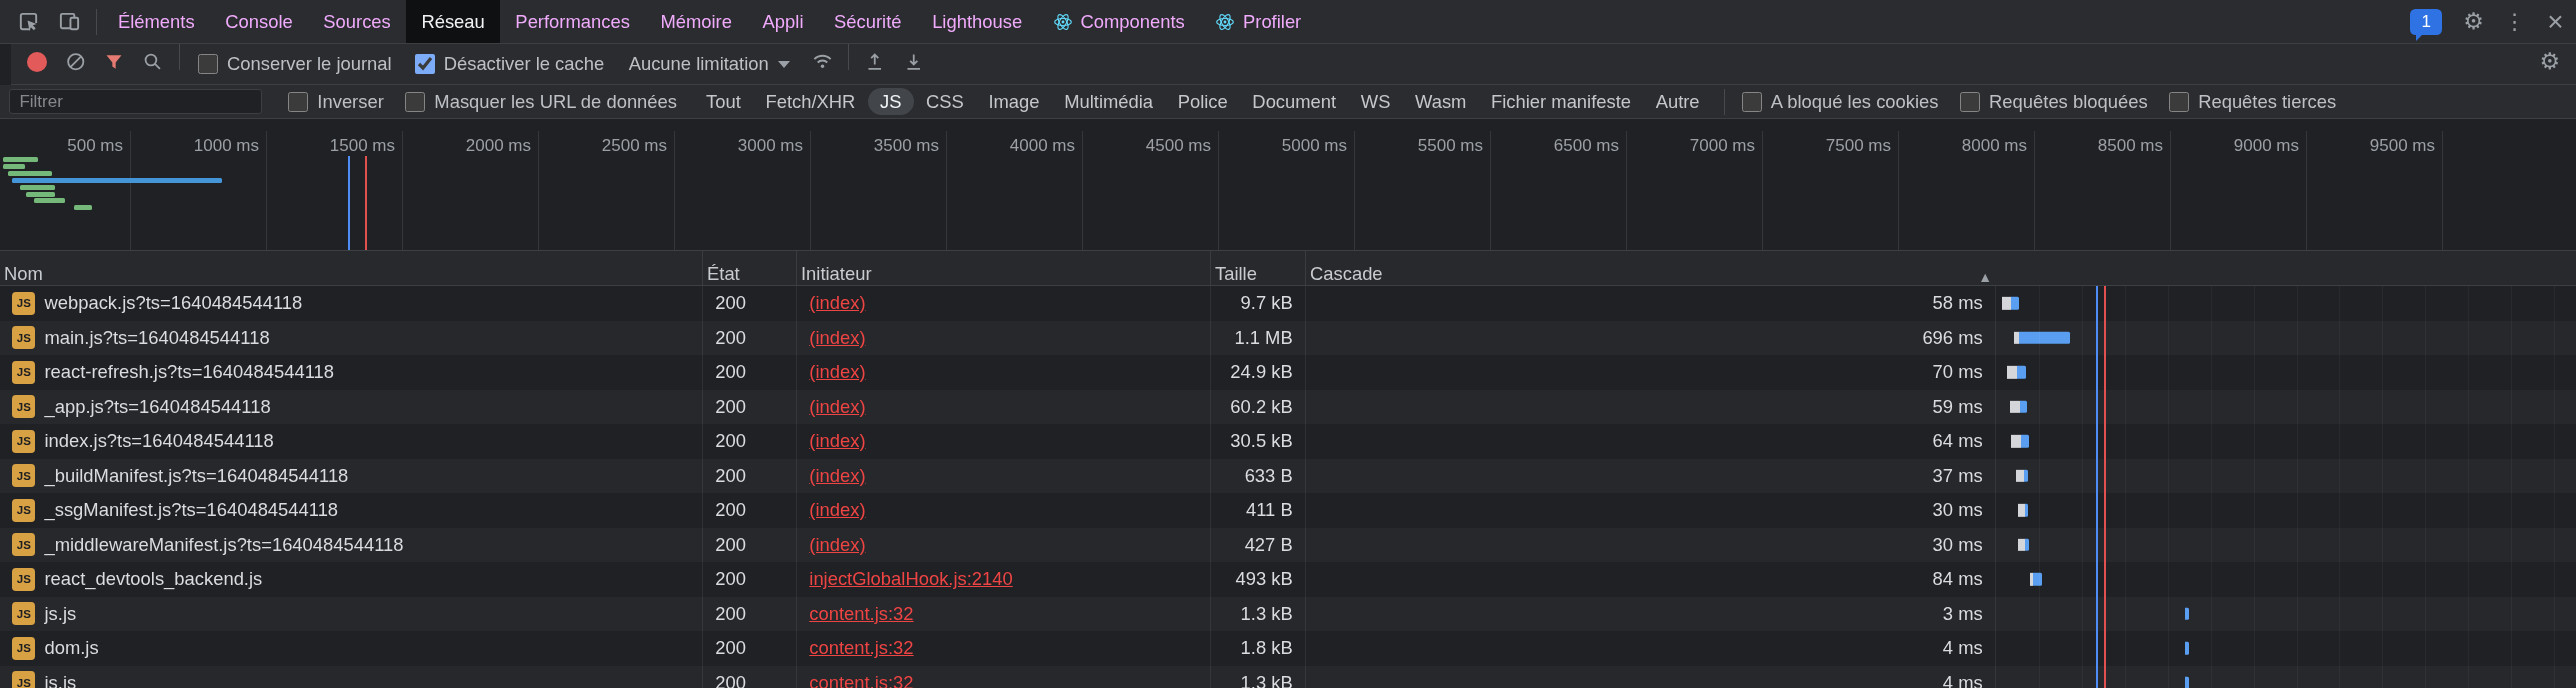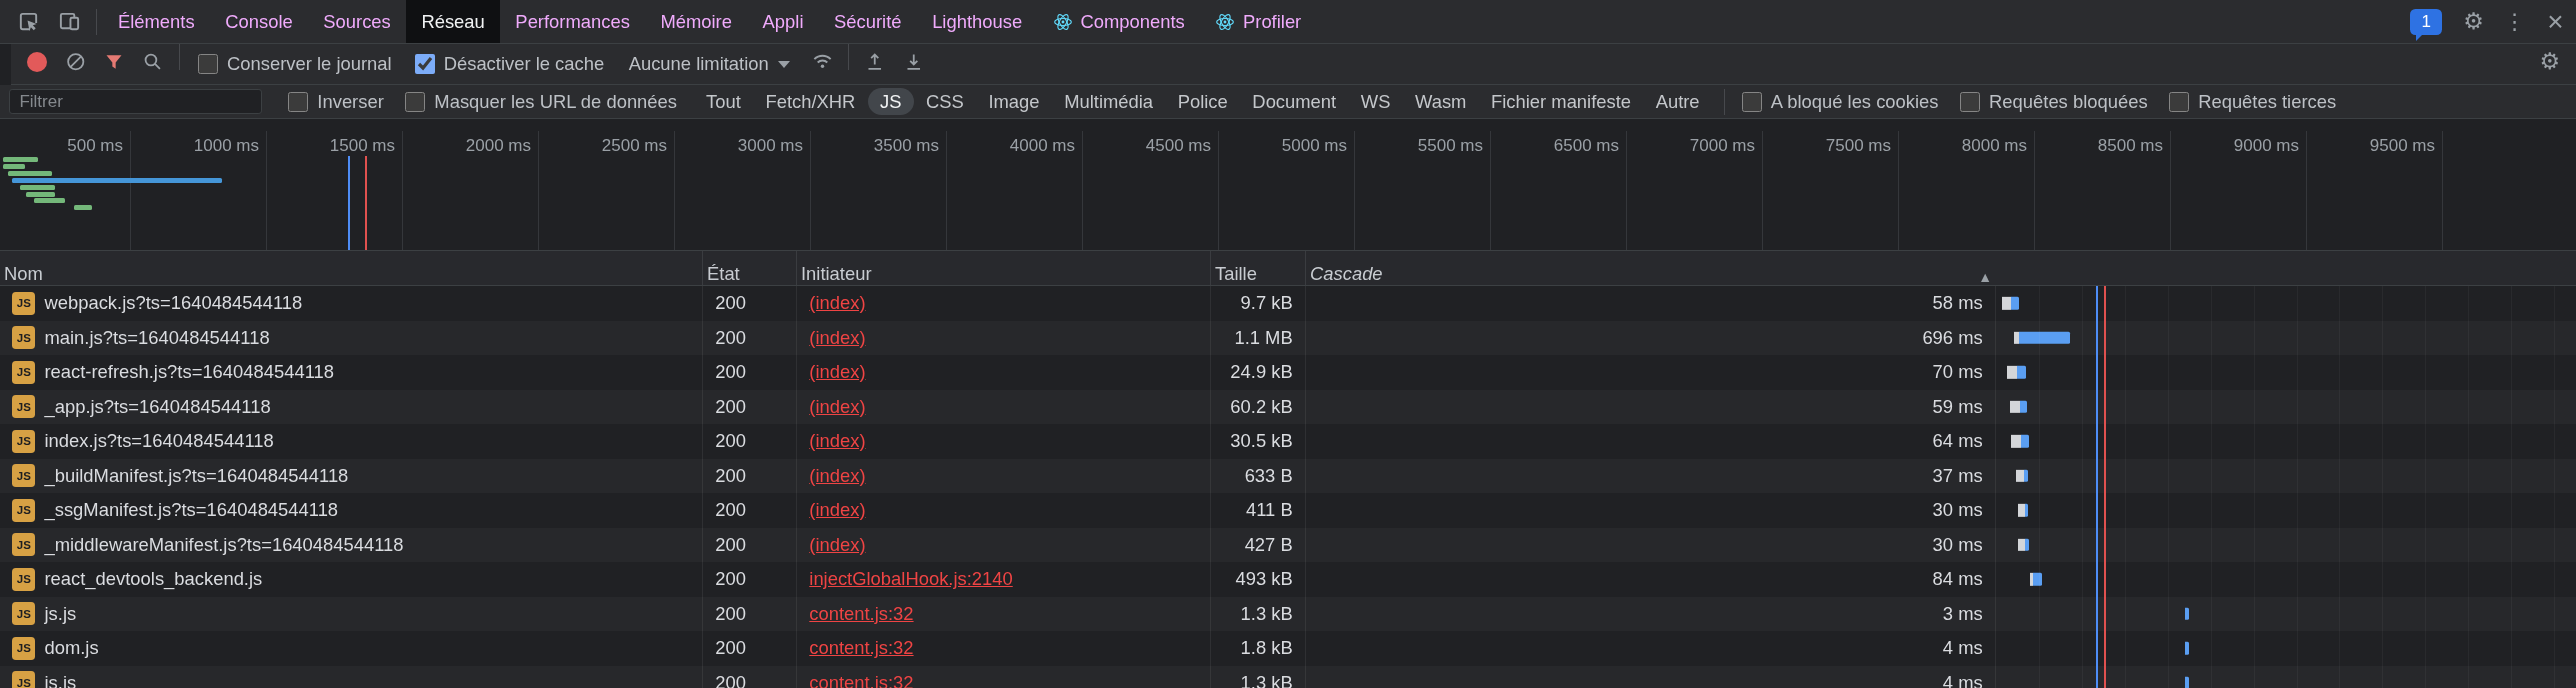--- a/index.html
+++ b/index.html
@@ -70,21 +70,21 @@
   .obar { position: absolute; border-radius: 1.5px; }
   .oline { position: absolute; top: 24.5px; bottom: 0; width: 1.5px; }
 
   
   .grid-header {
     display: grid; grid-template-columns: 703px 94px 414px 95px 690px 580px;
     height: 35px; background: #28292d; border-bottom: 0.8px solid #3c4043;
     color: #c8ccd1; align-items: stretch;
   }
   .hcell { display: flex; align-items: flex-end; padding: 0 4px; border-right: 0.8px solid #3a3c40; overflow: hidden; white-space: nowrap; }
-  .hcell:last-child { border-right: none; font-style: italic; }
+  .hcell:last-child { border-right: none; }
   .sort { margin-left: auto; font-size: 14px; color: #9aa0a6; }
 
   .rows { position: relative; height: 414px; display: flex; flex-direction: column; overflow: hidden; }
   .row { flex: 1 1 0; display: grid; grid-template-columns: 703px 94px 414px 95px 690px 580px; align-items: stretch; cursor: default; }
   .row.odd { background: #202124; }
   .row.even { background: #27282b; }
   .cell { display: flex; align-items: center; padding: 0 12.3px; border-right: 0.8px solid rgba(255,255,255,0.07); overflow: hidden; white-space: nowrap; }
   .c-size, .c-time { justify-content: flex-end; }
   .ficon {
     width: 23px; height: 23px; border-radius: 3.8px; background: #d7a144; color: #1d1e21;

